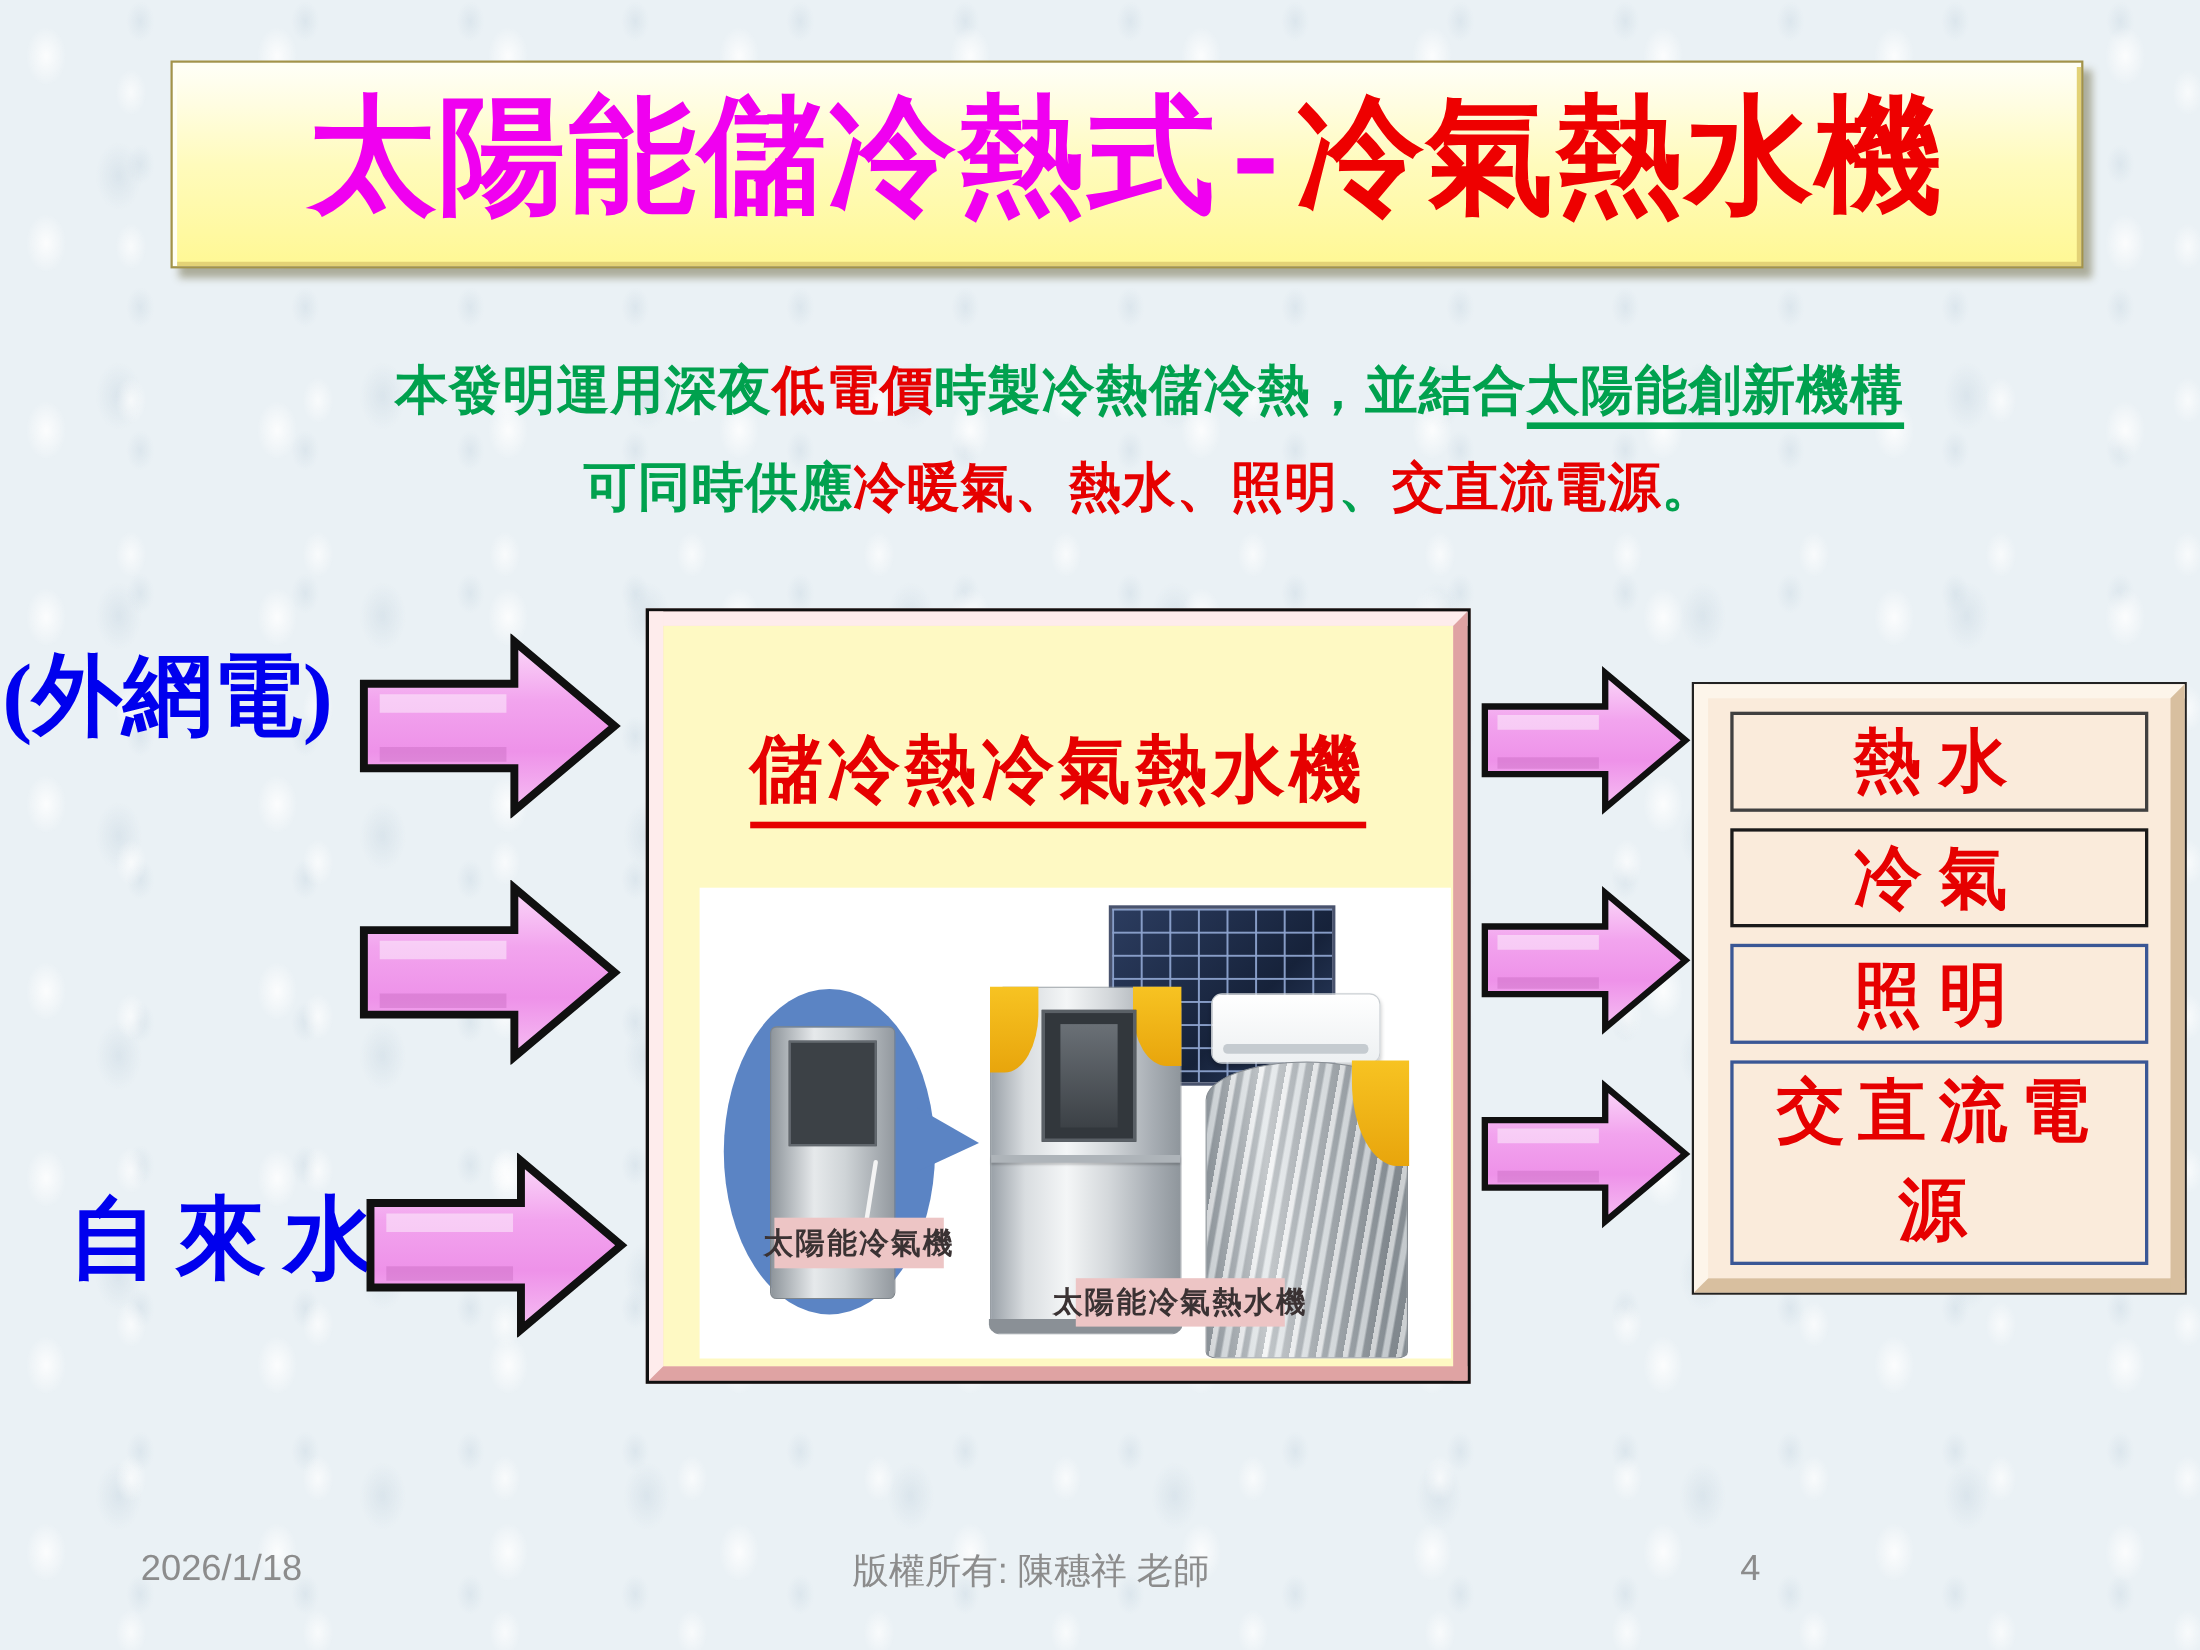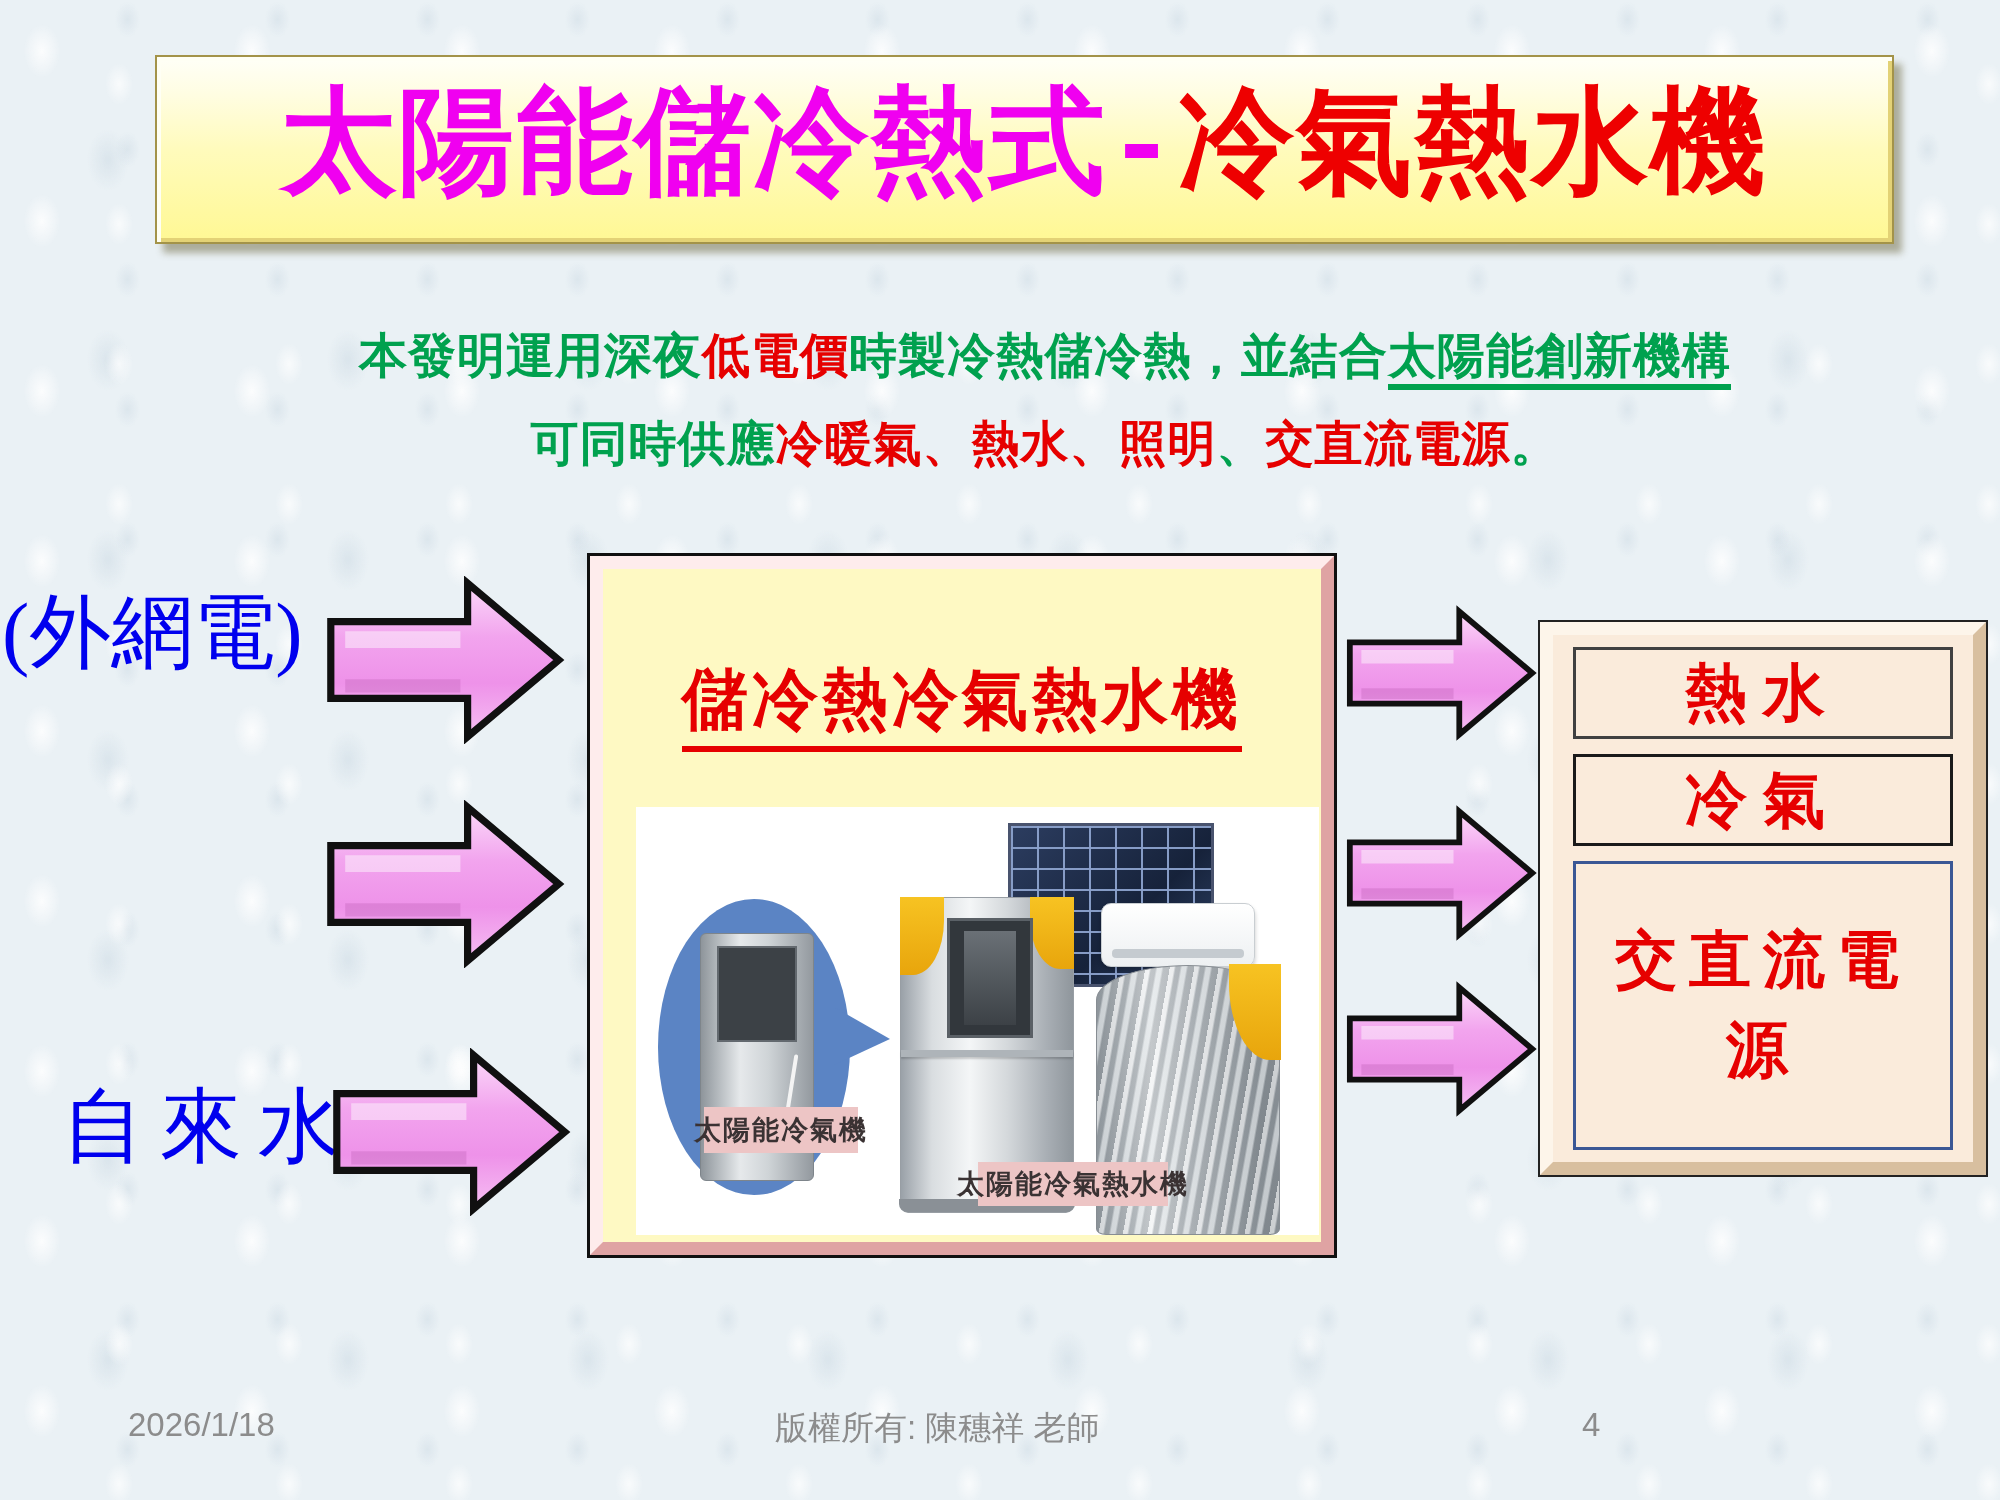--- a/index.html
+++ b/index.html
@@ -28,21 +28,21 @@
   
   .intro{
     position:absolute; left:90px; top:312px; width:1910px; text-align:center;
     font-size:48px; font-weight:bold; line-height:88px; letter-spacing:1px; white-space:nowrap;
   }
   .g{color:#00A14E;}
   .r{color:#E60000;}
   .gu{color:#00A14E; border-bottom:6px solid #00A14E; padding-bottom:2px;}
   
   .input-label{
-    position:absolute; color:#0000EE; font-weight:normal; font-size:82px; line-height:1.1; white-space:nowrap;
+    position:absolute; color:#0000EE; font-weight:bold; font-size:82px; line-height:1.1; white-space:nowrap;
   }
   .in1{left:2px; top:588px;}
   .in2{left:2px; top:822px;}
   .in3{left:62px; top:1082px; letter-spacing:16px;}
   
   .arrow{position:absolute; display:block;}
   .arrow-l{width:248px; height:168px;}
   .arrow-r{width:192px; height:146px;}
   .a-l1{left:322px; top:576px;}
   .a-l2{left:322px; top:800px;}
@@ -220,20 +220,21 @@
     </svg>
   <svg class="arrow arrow-r a-r3" viewBox="0 0 200 140">
       <use href="#arrow-sym"></use>
     </svg>
 
   <div class="out-panel">
     <div class="op-bevel"></div>
     <div class="op-inner">
       <div class="out-box ob1">熱水</div>
       <div class="out-box ob2">冷氣</div>
+      <div class="out-box ob3">照明</div>
       <div class="out-box ob4">交直流電源</div>
     </div>
   </div>
 
   <div class="footer-item f-date">2026/1/18</div>
   <div class="footer-item f-copy">版權所有: 陳穗祥 老師</div>
   <div class="footer-item f-page">4</div>
 
 </div>
 

